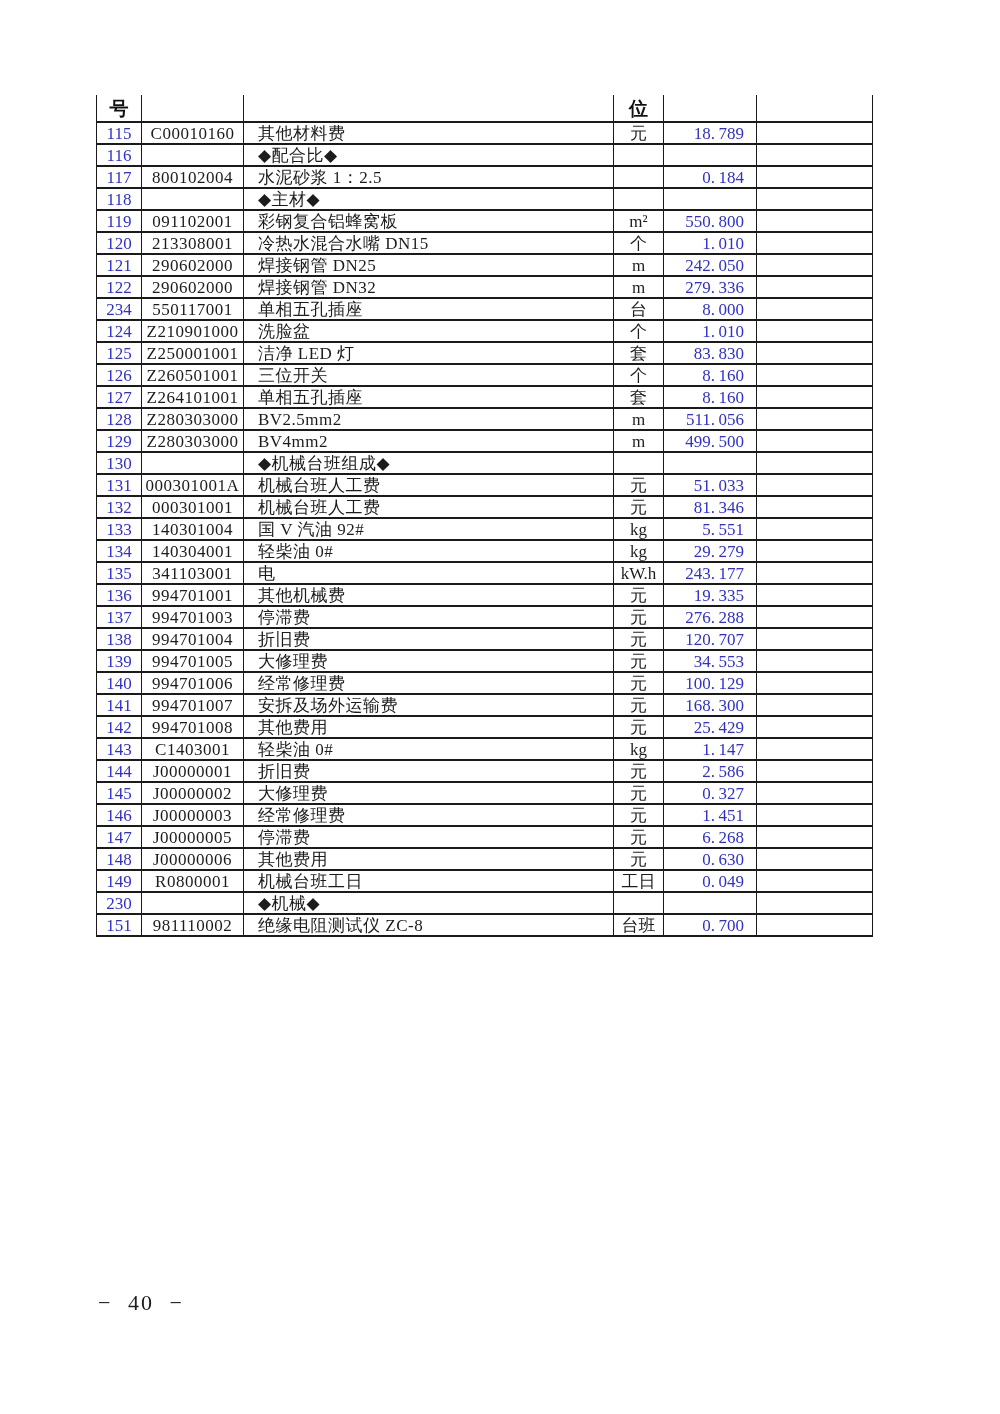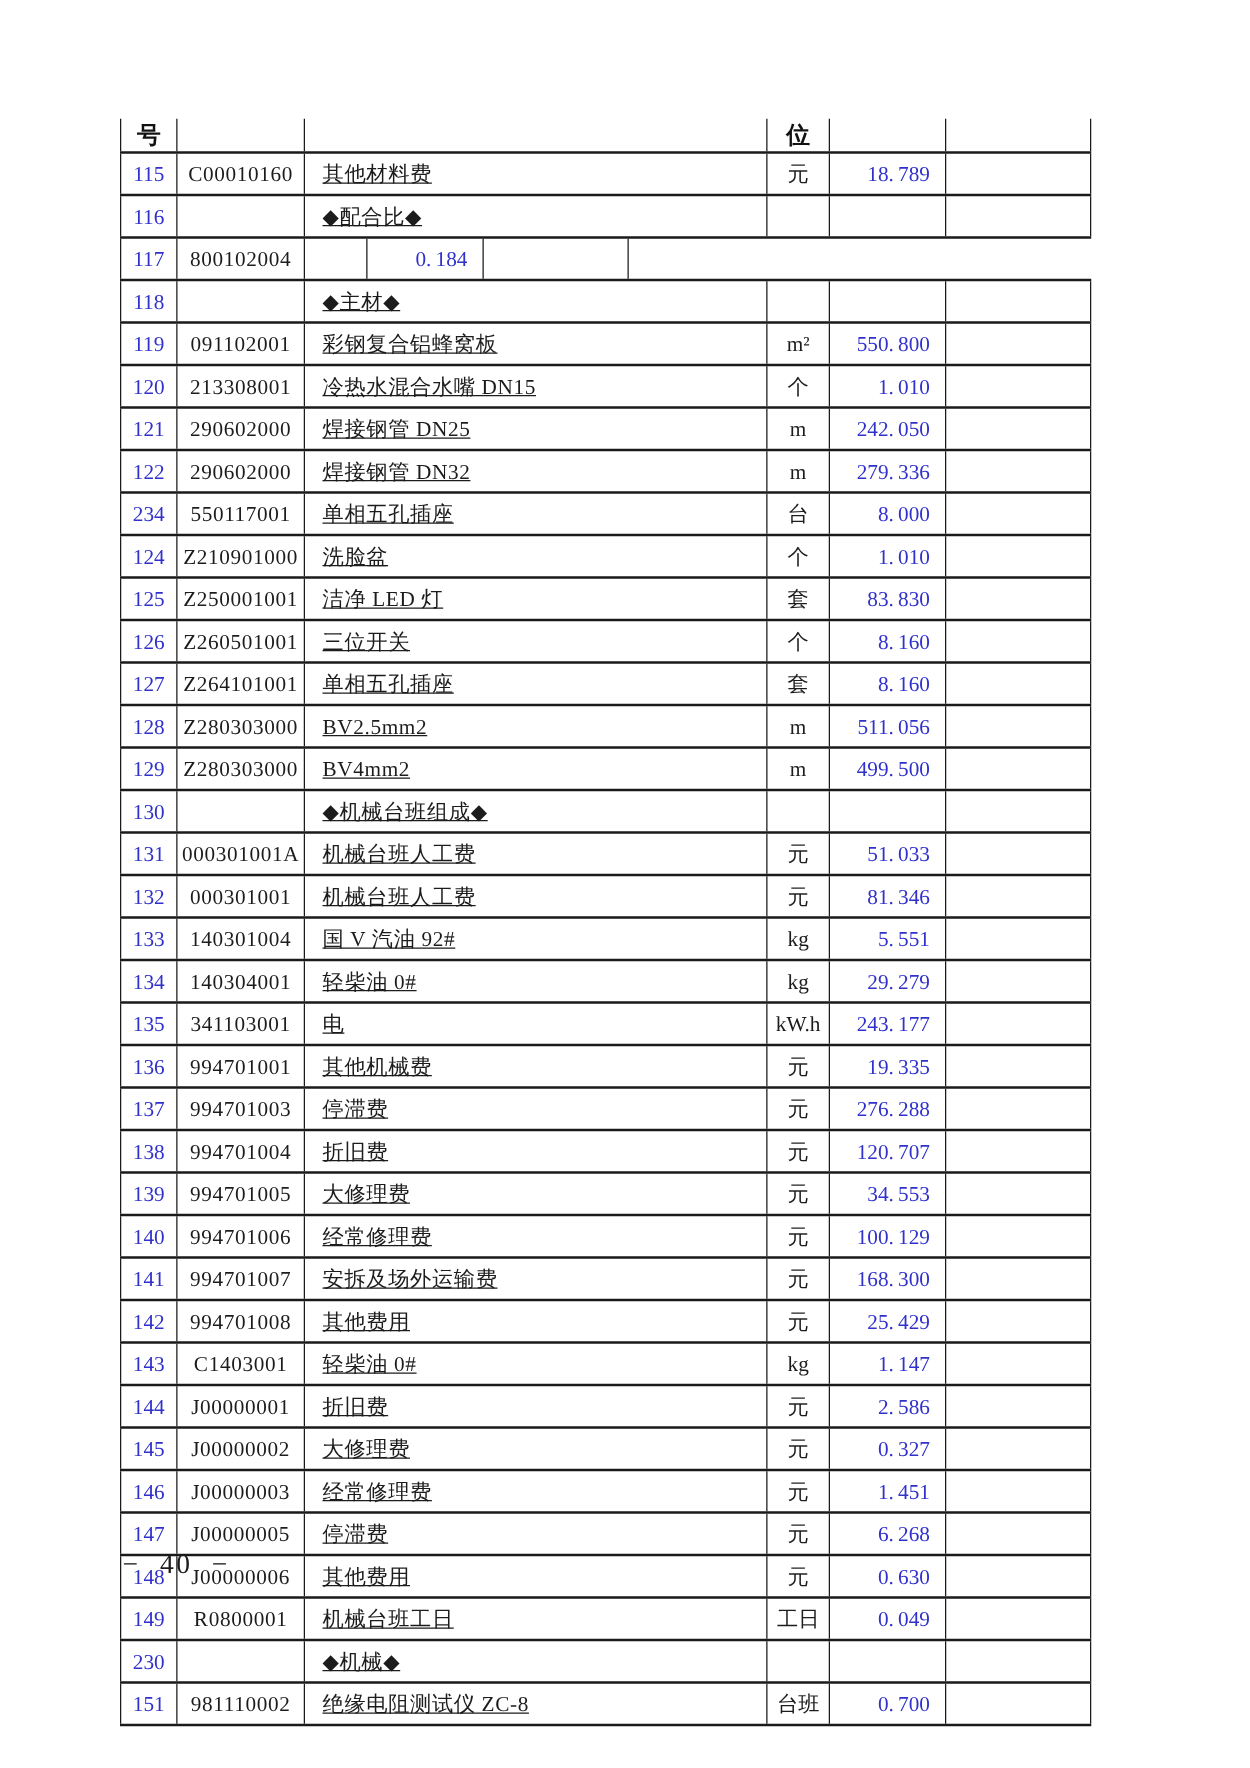--- a/index.html
+++ b/index.html
@@ -19,52 +19,52 @@
   .cost-table {
     position: absolute;
     left: 96px;
     top: 95px;
     width: 777px;
   }
   .trow {
     display: flex;
     box-sizing: border-box;
     border-bottom: 2px solid #1a1a1a;
-    height: 34px;
+    height: 22px;
   }
   .trow.header {
     height: 28px;
   }
   .cell {
     box-sizing: border-box;
     border-left: 1.5px solid #1a1a1a;
     display: flex;
     align-items: center;
     overflow: hidden;
     white-space: nowrap;
     font-size: 17px;
     line-height: 1;
   }
   .cell.last { border-right: 1.5px solid #1a1a1a; }
   .c1 { width: 45px;  justify-content: center; color: var(--accent, #3030cc); }
   .c2 { width: 102px; justify-content: center; letter-spacing: 0.5px; }
-  .c3 { width: 370px; justify-content: flex-start; padding-left: 14px; letter-spacing: 0.5px; text-decoration: underline; }
+  .c3 { width: 370px; justify-content: flex-start; padding-left: 14px; letter-spacing: 0.5px; }
   .c4 { width: 50px;  justify-content: center; }
   .c5 { width: 93px;  justify-content: flex-end; padding-right: 12px; color: var(--accent, #3030cc); font-family: Liberation Serif, serif; }
   .c6 { width: 117px; }
   .header-label {
     font-family: "Liberation Sans", "DejaVu Sans", sans-serif;
     font-weight: bold;
     font-size: 19px;
     color: #111111;
   }
   .page-number {
     position: absolute;
     left: 98px;
-    top: 1238px;
+    top: 1290px;
     font-size: 22px;
     letter-spacing: 2px;
     word-spacing: 8px;
     color: #1c1c1c;
   }
 </style>
 </head>
 <body>
 
 <div class="page">
@@ -91,20 +91,21 @@
           <div class="cell c1">116</div>
           <div class="cell c2"></div>
           <div class="cell c3">◆配合比◆</div>
           <div class="cell c4"></div>
           <div class="cell c5"></div>
           <div class="cell c6 last"></div>
         </div>
         <div class="trow">
           <div class="cell c1">117</div>
           <div class="cell c2">800102004</div>
+          <div class="cell c3">水泥砂浆 1：2.5</div>
           <div class="cell c4"></div>
           <div class="cell c5">0. 184</div>
           <div class="cell c6 last"></div>
         </div>
         <div class="trow">
           <div class="cell c1">118</div>
           <div class="cell c2"></div>
           <div class="cell c3">◆主材◆</div>
           <div class="cell c4"></div>
           <div class="cell c5"></div>

